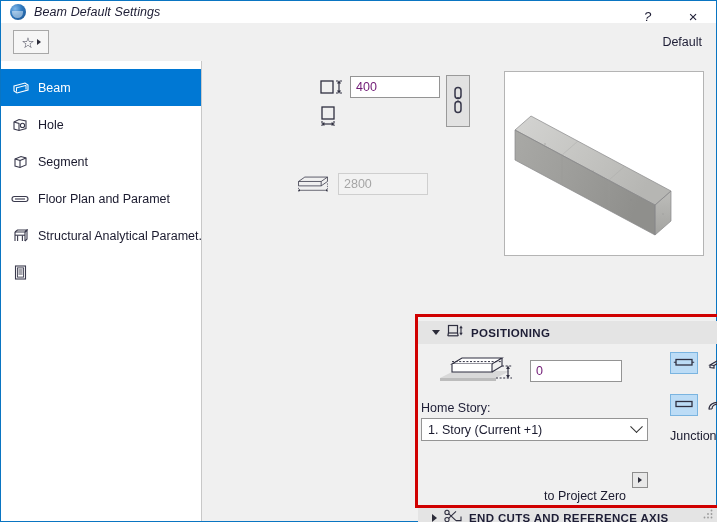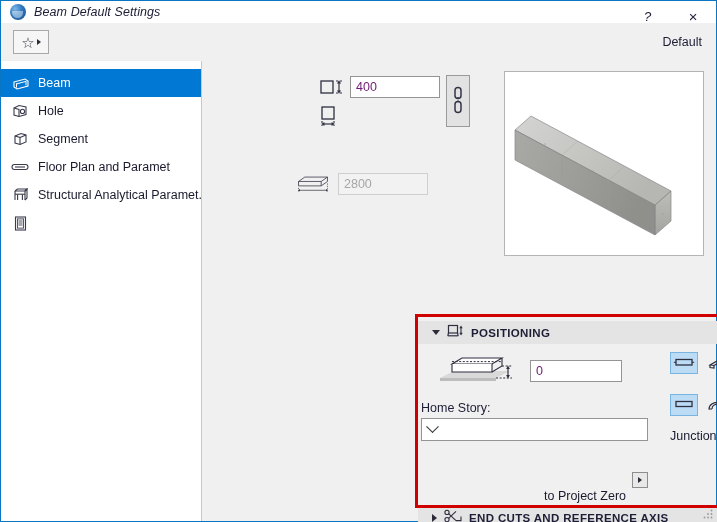--- a/index.html
+++ b/index.html
@@ -128,21 +128,21 @@
   .sidebar {
     width: 201px;
     background: #ffffff;
     border-right: 1px solid #c8c8c8;
     flex: none;
     padding-top: 8px;
     box-sizing: border-box;
     position: relative;
   }
   .nav-item {
-    height: 28px;
+    height: 37px;
     display: flex;
     align-items: center;
     padding-left: 10px;
     gap: 9px;
     box-sizing: border-box;
     cursor: default;
   }
   .nav-item.active {
     background: #0078d4;
     color: #ffffff;
@@ -573,20 +573,21 @@
                 <path d="M72,13.6 L70.1,17 L73.9,17 Z" fill="#2f2f40"></path>
                 <path d="M72,26.4 L70.1,23 L73.9,23 Z" fill="#2f2f40"></path>
               </svg>
             </span>
             <input class="txtbox" style="width: 92px;" value="0">
           </div>
 
           <span class="field-label">Home Story:</span>
 
           <div class="combo">
+            <span class="combo-text">1. Story (Current +1)</span>
             <span class="chev"></span>
           </div>
 
           <div class="pz-row">
             <span class="pz-label">to Project Zero</span>
             <span class="sq-btn">
               <span class="tiny-tri"></span>
             </span>
           </div>
 

